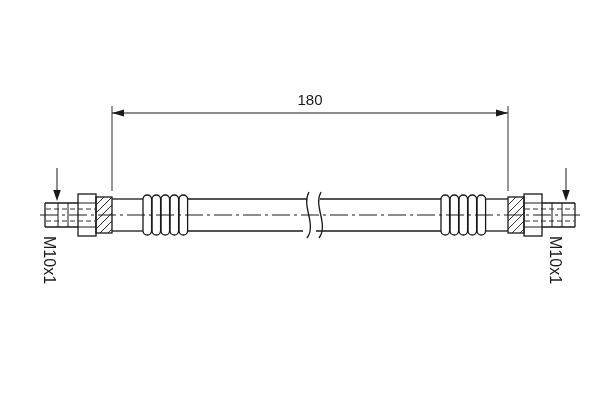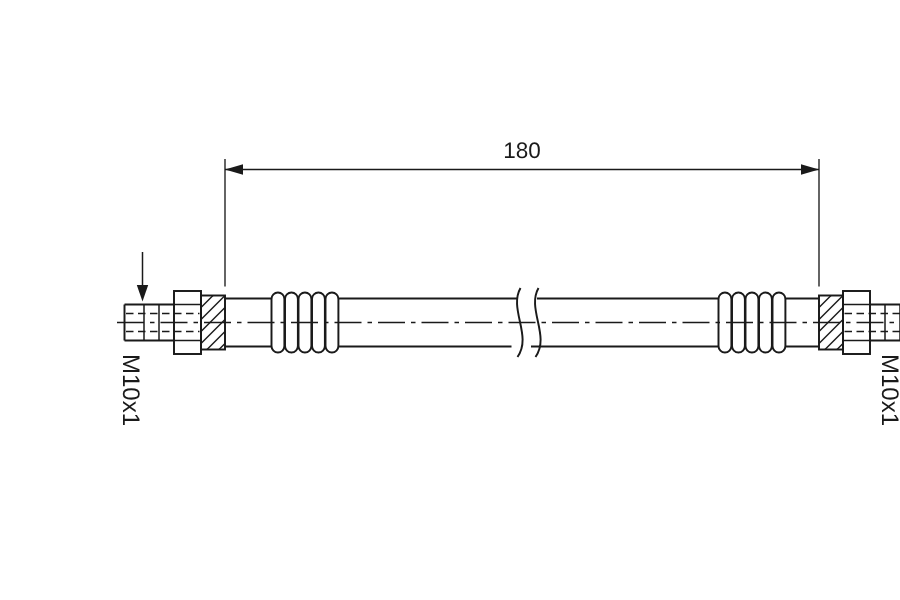--- a/index.html
+++ b/index.html
@@ -8,21 +8,20 @@
     width: 600px;
     height: 400px;
     background: #ffffff;
     overflow: hidden;
   }
   .stage {
     position: relative;
     width: 488px;
     height: 400px;
     background: #ffffff;
-    margin-left: 38px;
   }
   svg { display: block; }
   svg text {
     font-family: "Liberation Sans", sans-serif;
     fill: #1a1a1a;
     stroke: none;
   }
 </style>
 </head>
 <body>

